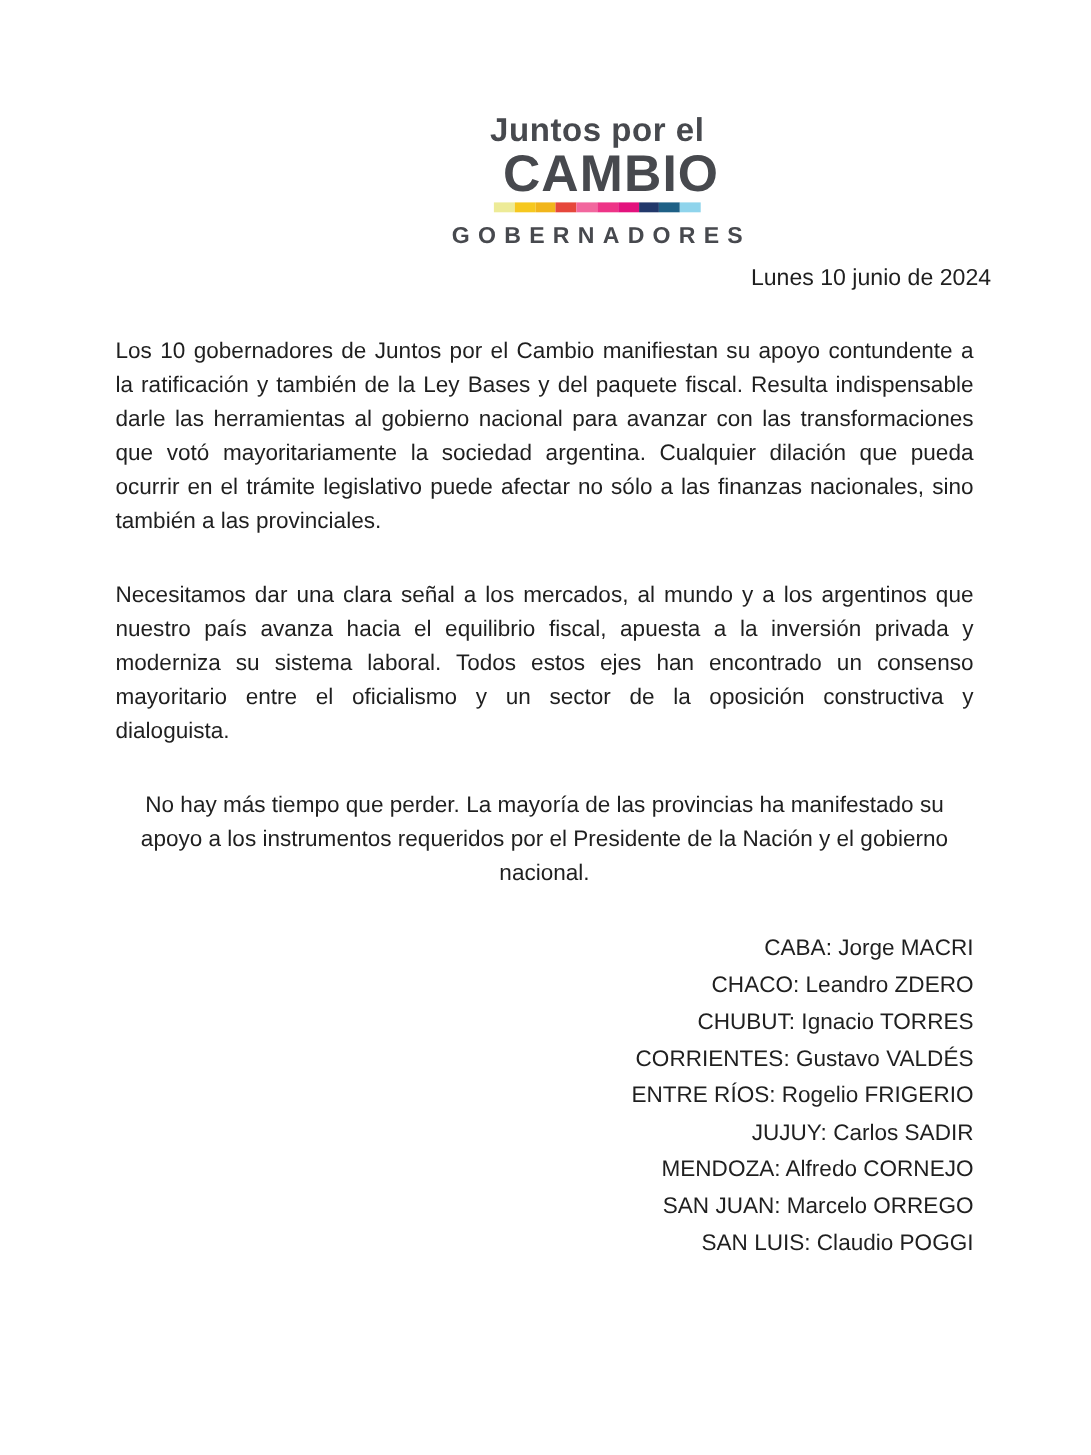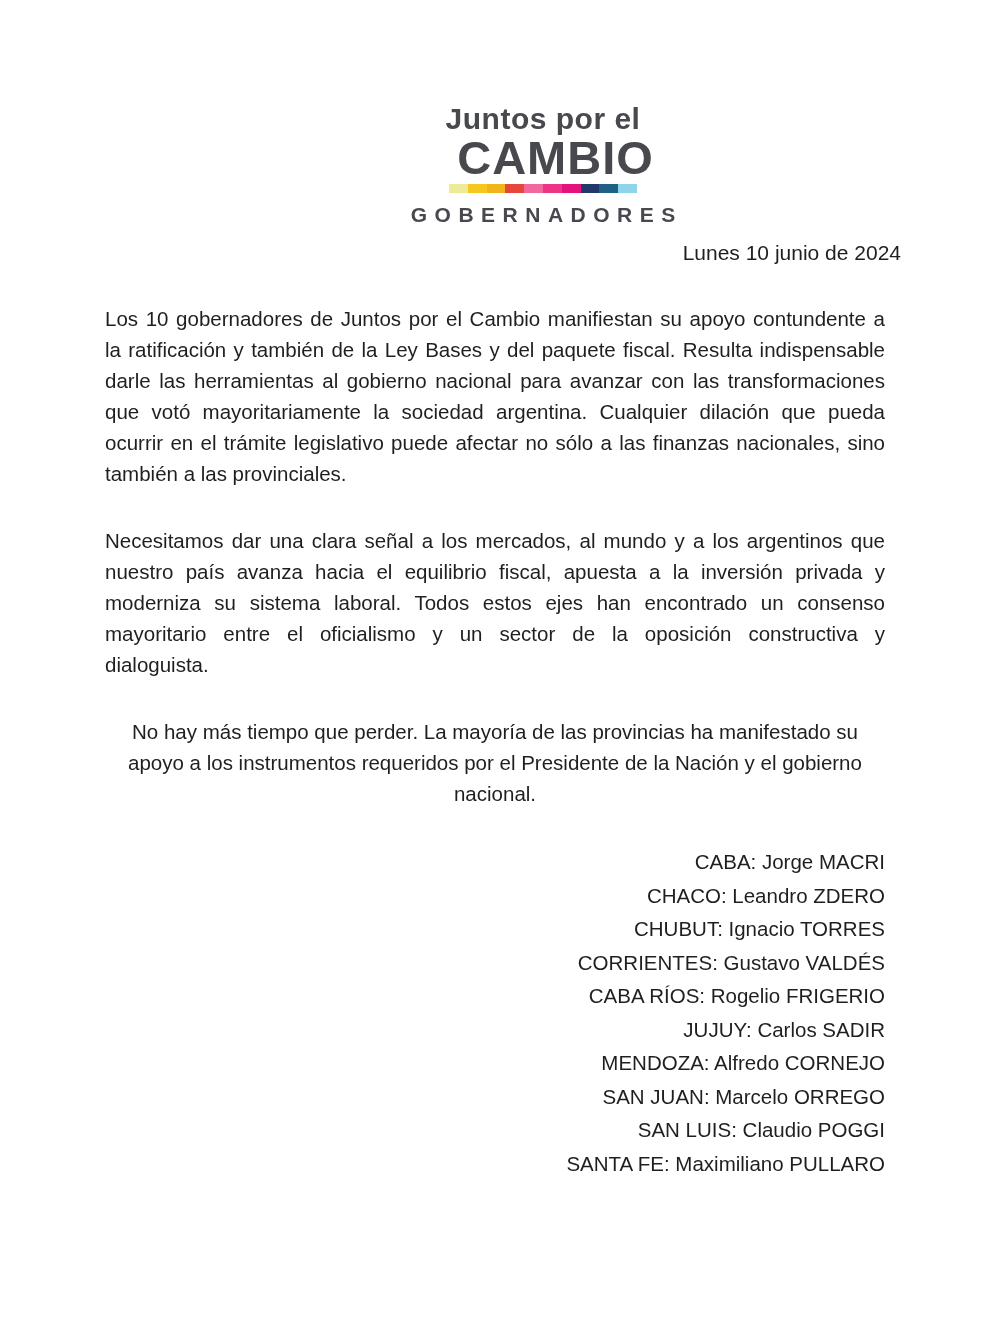--- a/index.html
+++ b/index.html
@@ -149,22 +149,21 @@
           <div class="pline">No hay más tiempo que perder. La mayoría de las provincias ha manifestado su</div>
           <div class="pline">apoyo a los instrumentos requeridos por el Presidente de la Nación y el gobierno</div>
           <div class="pline lastline">nacional.</div>
         </div>
       </div>
     <div id="governors" class="governor-list">
         <div class="governor-row">CABA: Jorge MACRI</div>
         <div class="governor-row">CHACO: Leandro ZDERO</div>
         <div class="governor-row">CHUBUT: Ignacio TORRES</div>
         <div class="governor-row">CORRIENTES: Gustavo VALDÉS</div>
-        <div class="governor-row">CABA RÍOS: Rogelio FRIGERIO</div>
+        <div class="governor-row">ENTRE RÍOS: Rogelio FRIGERIO</div>
         <div class="governor-row">JUJUY: Carlos SADIR</div>
         <div class="governor-row">MENDOZA: Alfredo CORNEJO</div>
         <div class="governor-row">SAN JUAN: Marcelo ORREGO</div>
         <div class="governor-row">SAN LUIS: Claudio POGGI</div>
-        <div class="governor-row">SANTA FE: Maximiliano PULLARO</div>
       </div>
   </main>
 
 </div>
 
 </body></html>

